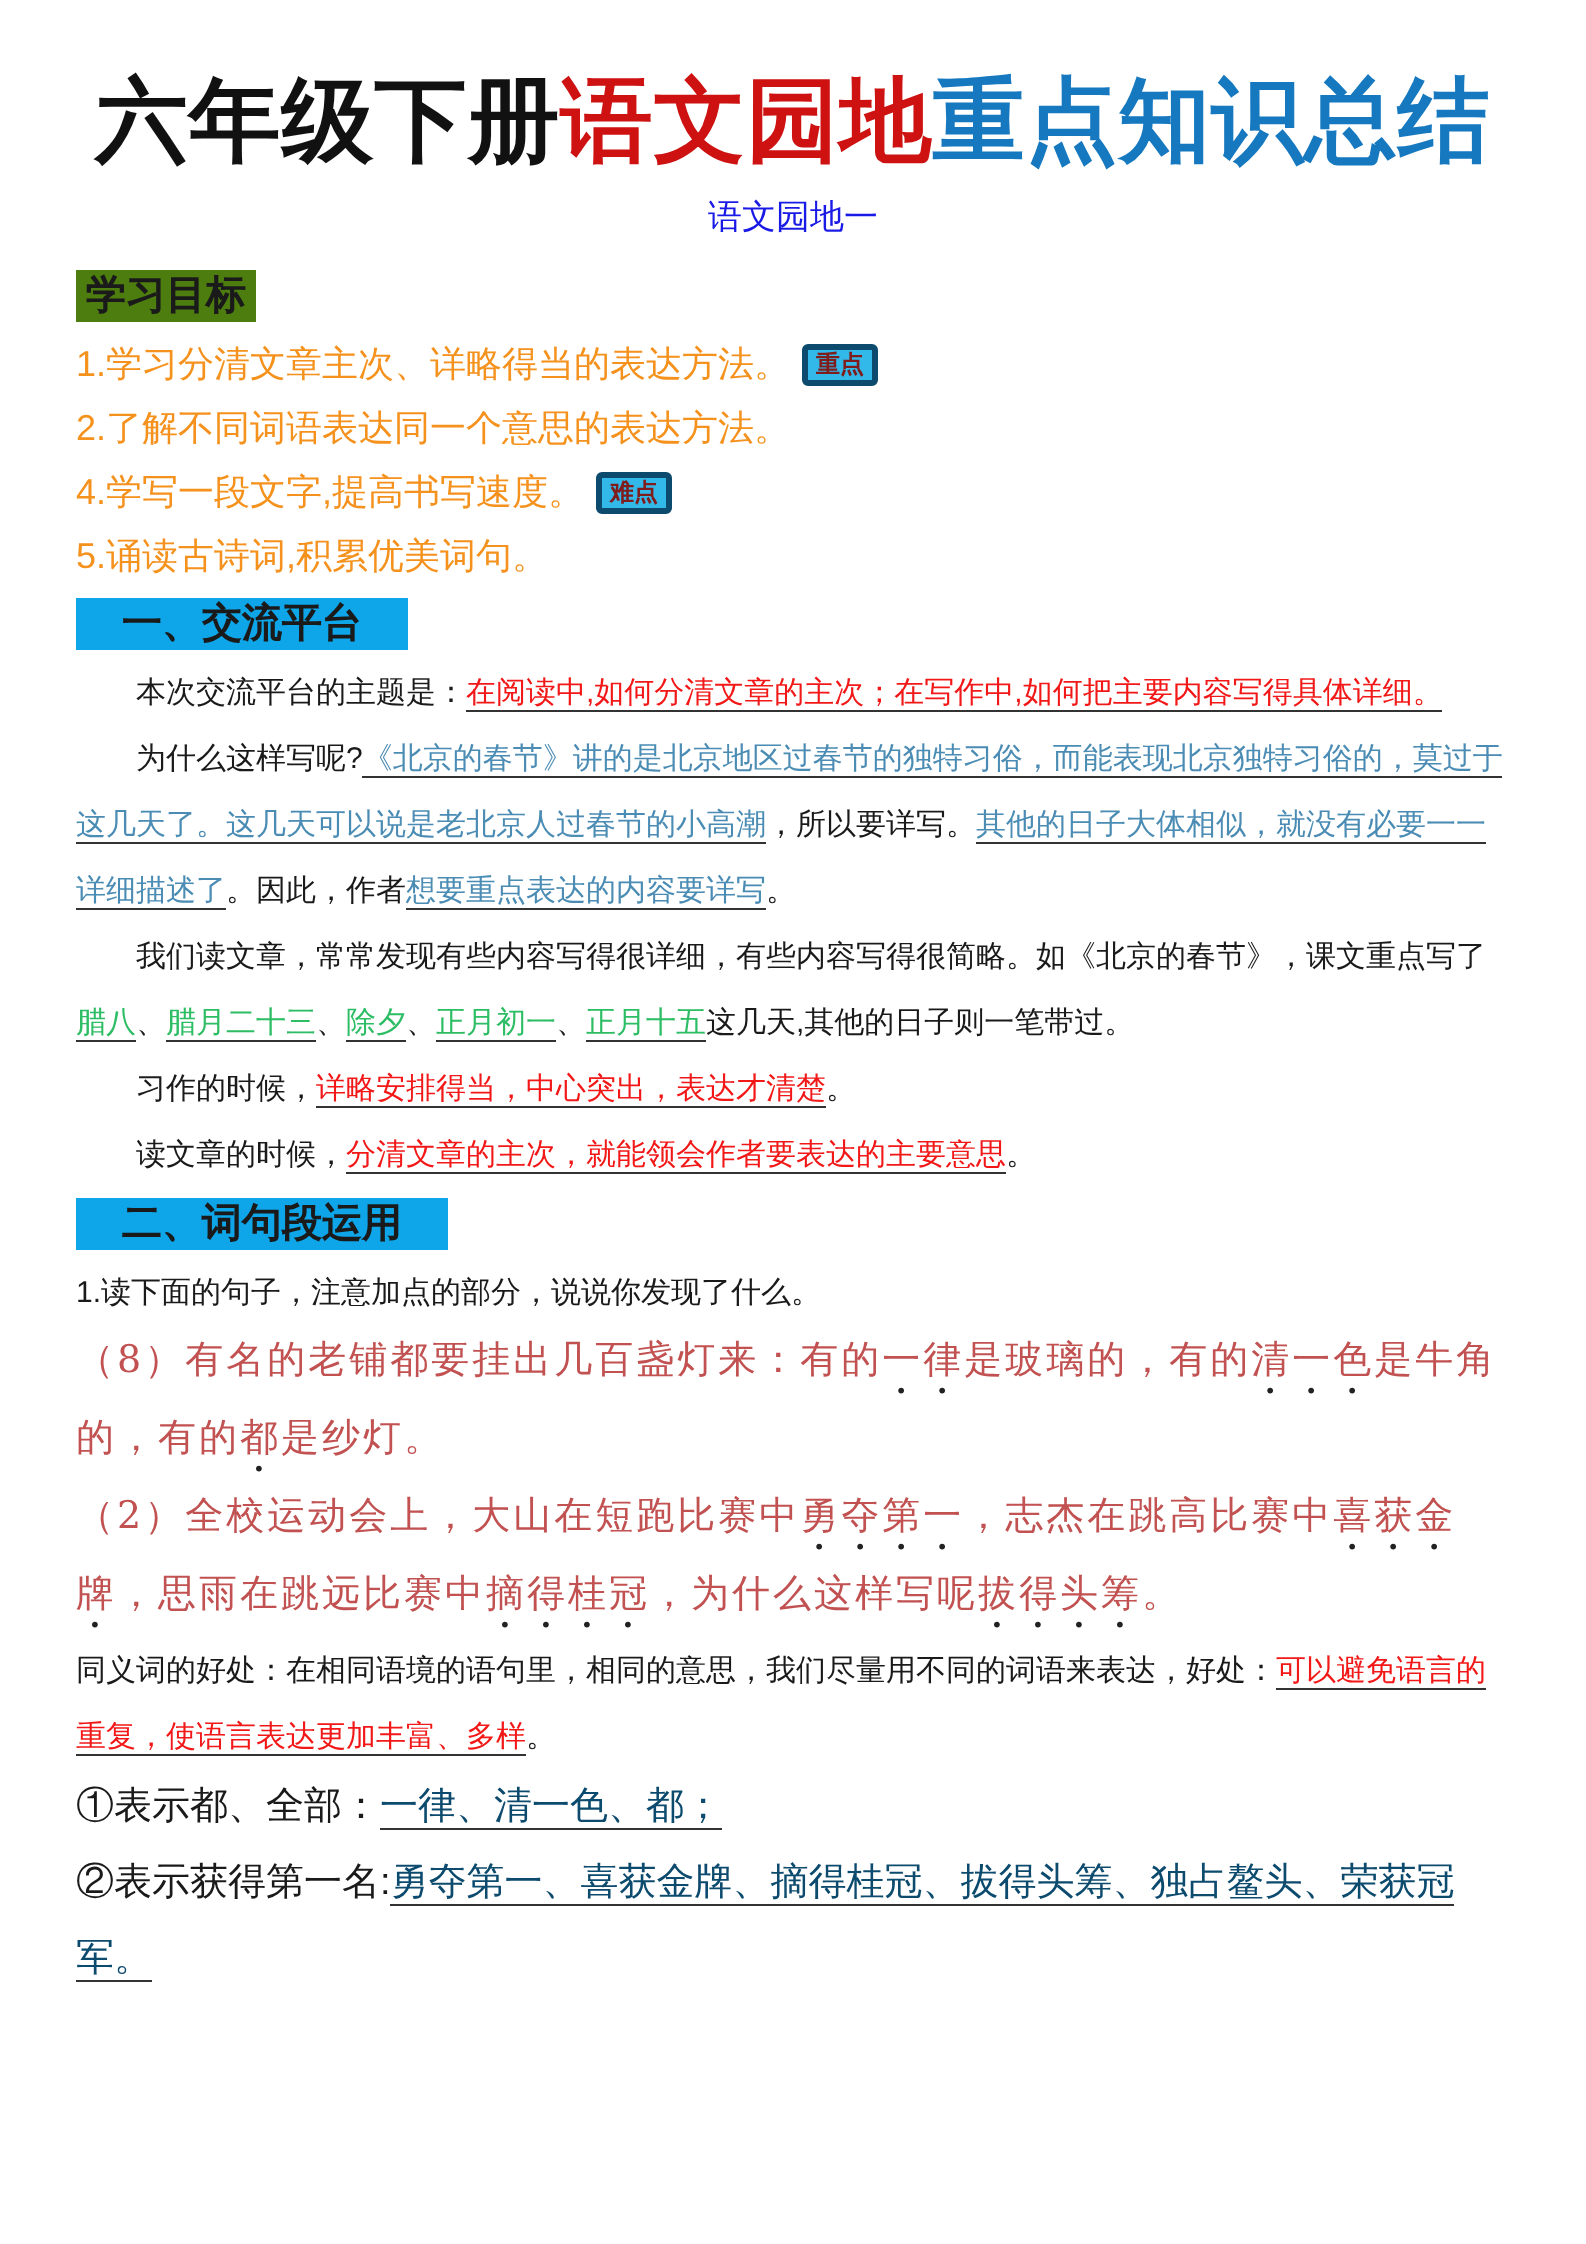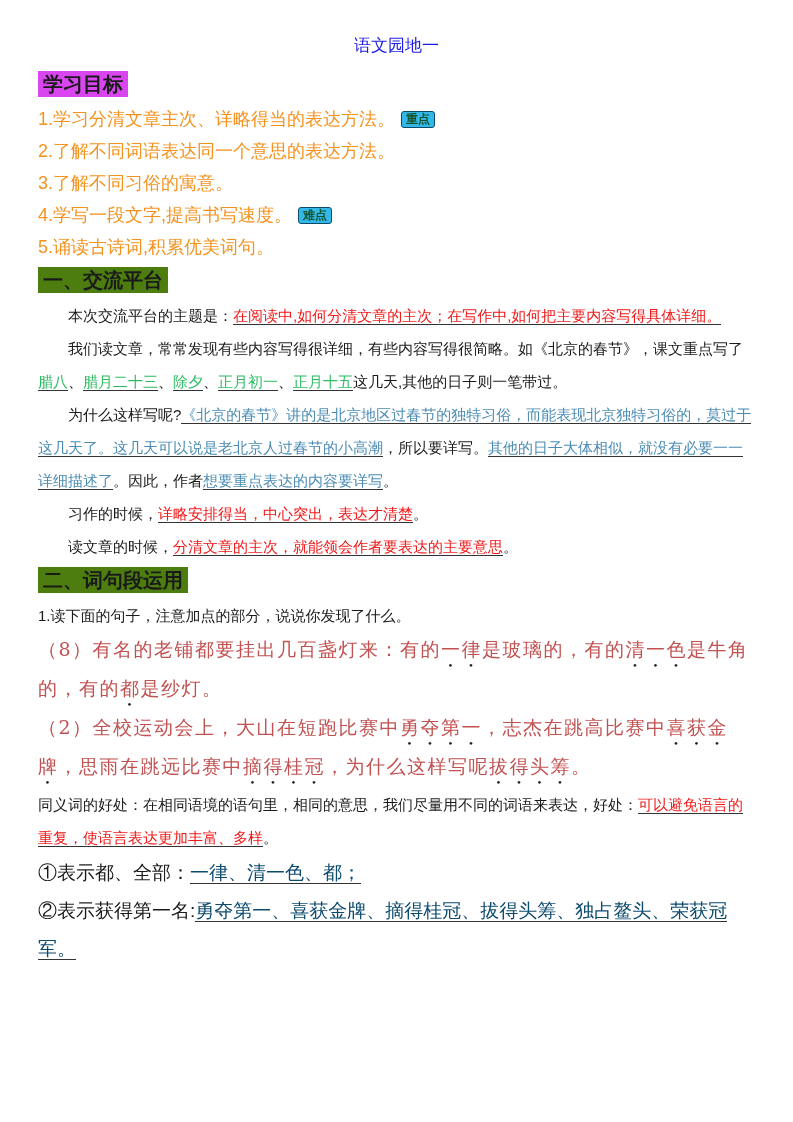--- a/index.html
+++ b/index.html
@@ -13,31 +13,31 @@
 
   
   .title { text-align:center; font-size:46px; font-weight:900; line-height:1.15; margin:0 0 10px 0; letter-spacing:0.5px; white-space:nowrap; }
   .t-black { color:#111111; }
   .t-red   { color:#ce1212; }
   .t-blue  { color:#1679c0; }
   .subtitle { text-align:center; color:#1a1ae6; font-size:17px; margin:0 0 12px 0; }
 
   
   .goal-head { font-size:20px; font-weight:600; margin:2px 0 5px 0; }
-  .hl-orange { background:#d946ef; padding:2px 5px; }
+  .hl-orange { background:#4d7c0f; padding:2px 5px; }
   .sec-head  { font-size:20px; font-weight:600; margin:4px 0 5px 0; }
-  .hl-blue   { background:#4d7c0f; padding:2px 5px;text-align:right; }
+  .hl-blue   { background:#0ea5e9; padding:2px 23px;text-align:right; }
 
   
   .goal { color:#f5921e; font-size:18px; line-height:32px; }
   .badge {
-    display:inline-block; background:#33b9e9; color:#14532d;
+    display:inline-block; background:#33b9e9; color:#7f1d1d;
     font-size:12px; font-weight:700; line-height:15px;
     padding:0 4px; border-radius:3px; margin-left:6px; vertical-align:2px;
-    border:1px solid #0c4a6e;
+    border:3px solid #0c4a6e;
   }
 
   
   .para { margin:0; font-size:15px; line-height:33px; }
   .indent { text-indent:2em; }
   .u      { border-bottom:1.5px solid #333333; }
   .red    { color:#f21818; }
   .green  { color:#2dbd64; }
   .teal   { color:#4b8cb4; }
   .purple { color:#0c4a6e; }
@@ -55,38 +55,38 @@
   }
 
   
   .item { font-size:19px; line-height:38px; }
 </style>
 </head>
 <body>
 
 <div class="page">
 
+  <h1 class="title"><span class="t-black">六年级下册</span><span class="t-red">语文园地</span><span class="t-blue">重点知识总结</span></h1>
 
   <div class="subtitle">语文园地一</div>
 
   <div class="goal-head"><span class="hl-orange">学习目标</span></div>
 
   <div class="goals">
     <div class="goal"><span>1.学习分清文章主次、详略得当的表达方法。</span><span class="badge">重点</span></div>
     <div class="goal"><span>2.了解不同词语表达同一个意思的表达方法。</span></div>
-    <div class="goal"><span>3.了解不同习俗的寓意。</span></div>
     <div class="goal"><span>4.学写一段文字,提高书写速度。</span><span class="badge">难点</span></div>
     <div class="goal"><span>5.诵读古诗词,积累优美词句。</span></div>
   </div>
 
   <div class="sec-head"><span class="hl-blue">一、交流平台</span></div>
 
   <p class="para indent"><span>本次交流平台的主题是：</span><span class="red u">在阅读中,如何分清文章的主次；在写作中,如何把主要内容写得具体详细。</span></p>
+  <p class="para indent"><span>为什么这样写呢?</span><span class="teal u">《北京的春节》讲的是北京地区过春节的独特习俗，而能表现北京独特习俗的，莫过于这几天了。这几天可以说是老北京人过春节的小高潮</span><span>，所以要详写。</span><span class="teal u">其他的日子大体相似，就没有必要一一详细描述了</span><span>。因此，作者</span><span class="teal u">想要重点表达的内容要详写</span><span>。</span></p>
   <p class="para indent"><span>我们读文章，常常发现有些内容写得很详细，有些内容写得很简略。如《北京的春节》，课文重点写了</span><span class="green u">腊八</span><span>、</span><span class="green u">腊月二十三</span><span>、</span><span class="green u">除夕</span><span>、</span><span class="green u">正月初一</span><span>、</span><span class="green u">正月十五</span><span>这几天,其他的日子则一笔带过。</span></p>
-  <p class="para indent"><span>为什么这样写呢?</span><span class="teal u">《北京的春节》讲的是北京地区过春节的独特习俗，而能表现北京独特习俗的，莫过于这几天了。这几天可以说是老北京人过春节的小高潮</span><span>，所以要详写。</span><span class="teal u">其他的日子大体相似，就没有必要一一详细描述了</span><span>。因此，作者</span><span class="teal u">想要重点表达的内容要详写</span><span>。</span></p>
   <p class="para indent"><span>习作的时候，</span><span class="red u">详略安排得当，中心突出，表达才清楚</span><span>。</span></p>
   <p class="para indent"><span>读文章的时候，</span><span class="red u">分清文章的主次，就能领会作者要表达的主要意思</span><span>。</span></p>
 
   <div class="sec-head"><span class="hl-blue">二、词句段运用</span></div>
 
   <p class="para">1.读下面的句子，注意加点的部分，说说你发现了什么。</p>
   <p class="kai"><span>（8）有名的老铺都要挂出几百盏灯来：有的</span><span class="em">一律</span><span>是玻璃的，有的</span><span class="em">清一色</span><span>是牛角的，有的</span><span class="em">都</span><span>是纱灯。</span></p>
   <p class="kai"><span>（2）全校运动会上，大山在短跑比赛中</span><span class="em">勇夺第一</span><span>，志杰在跳高比赛中</span><span class="em">喜获金牌</span><span>，思雨在跳远比赛中</span><span class="em">摘得桂冠</span><span>，为什么这样写呢</span><span class="em">拔得头筹</span><span>。</span></p>
   <p class="para"><span>同义词的好处：在相同语境的语句里，相同的意思，我们尽量用不同的词语来表达，好处：</span><span class="red u">可以避免语言的重复，使语言表达更加丰富、多样</span><span>。</span></p>
 

